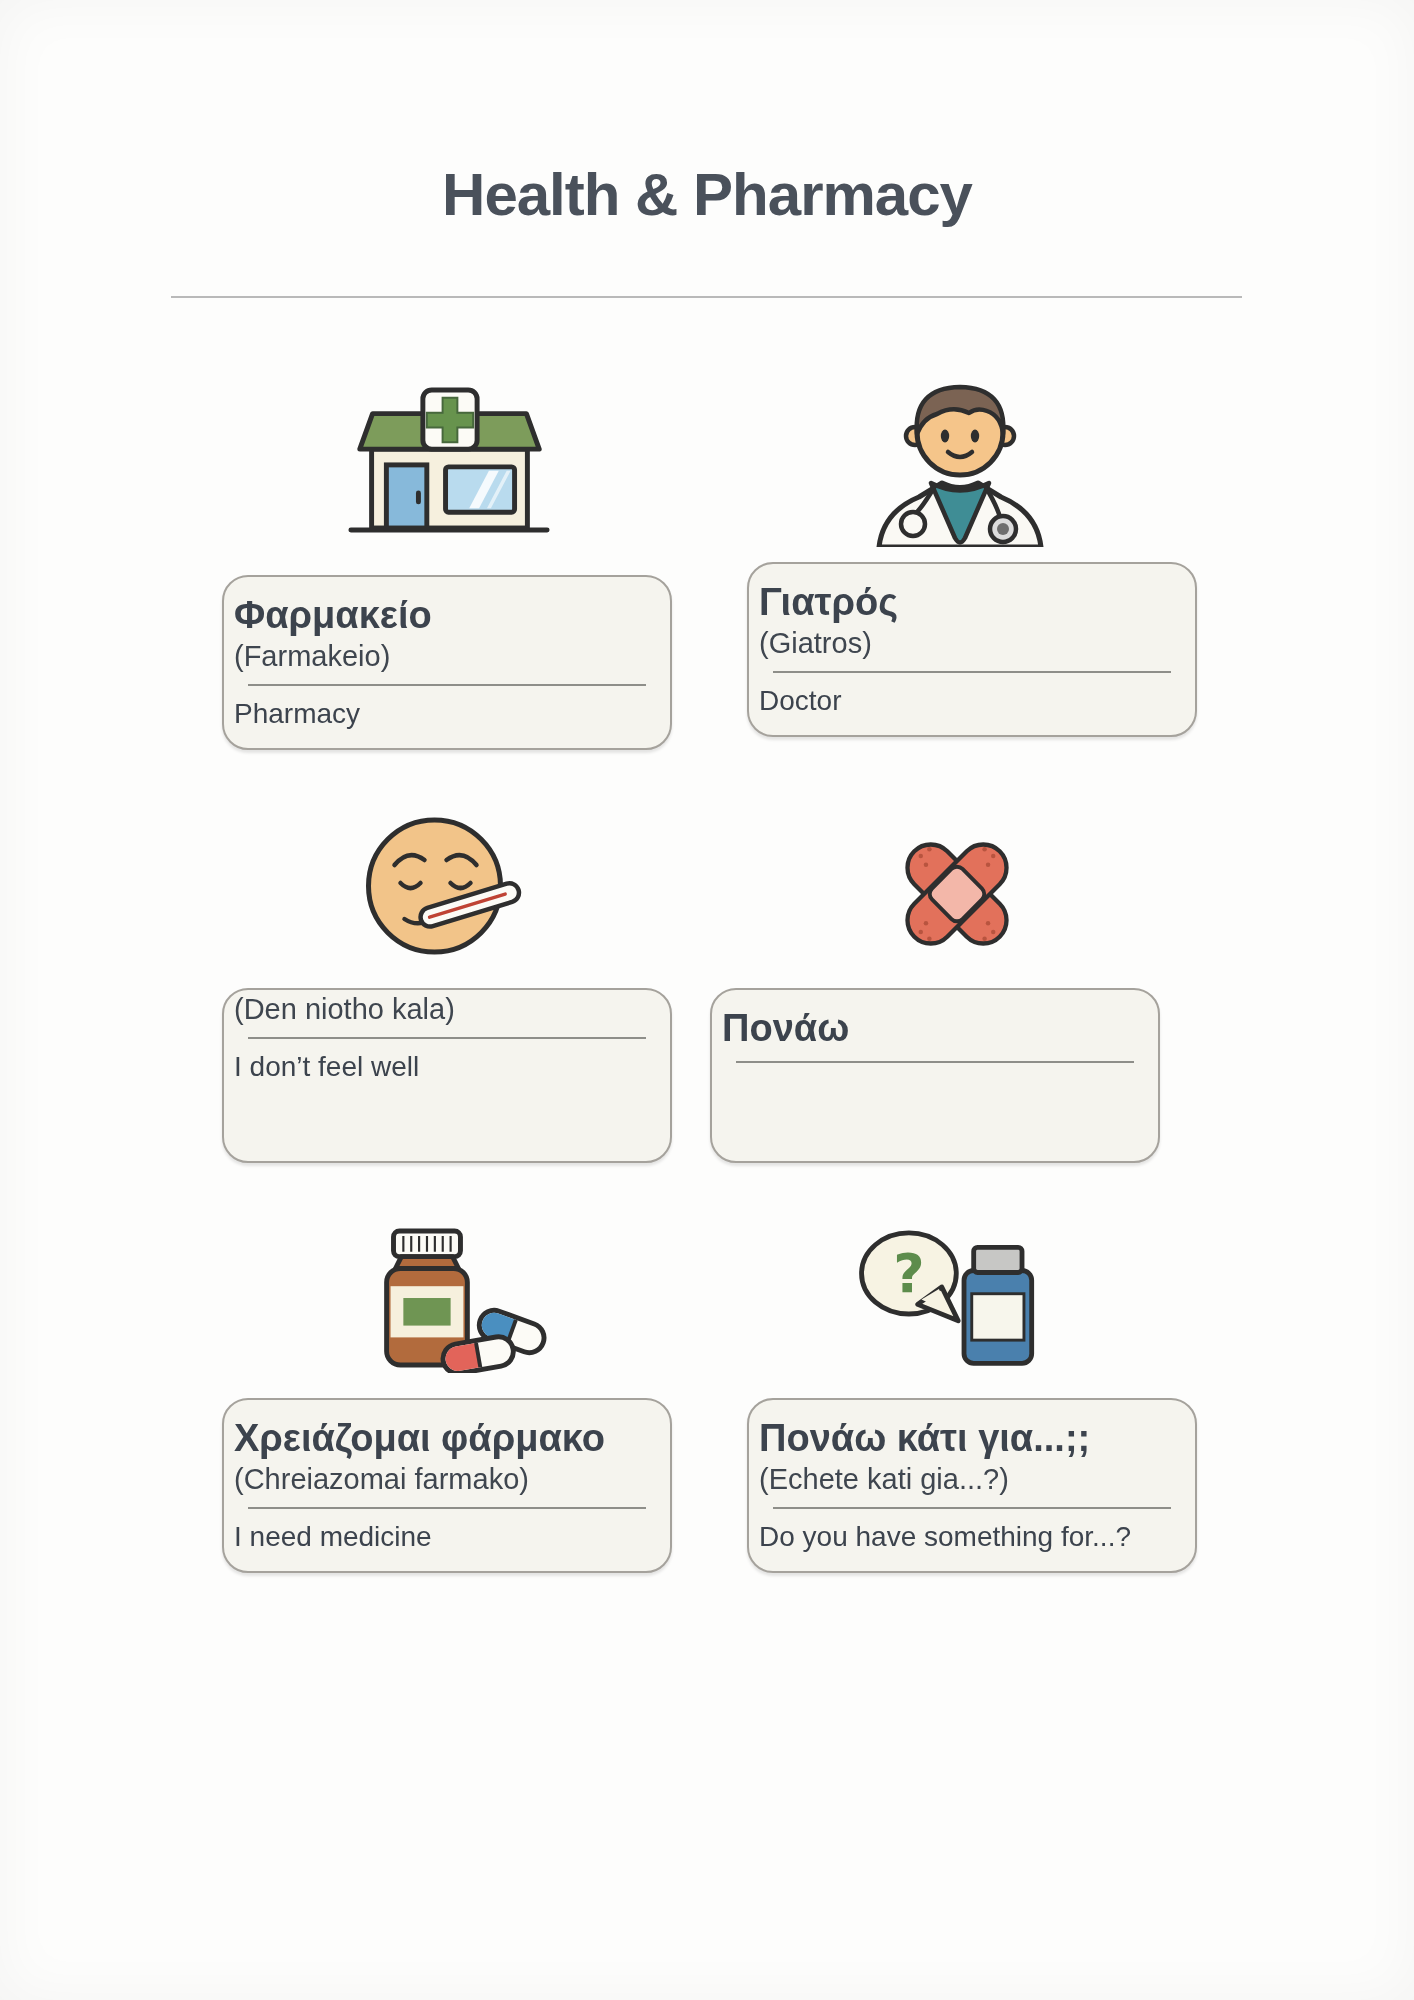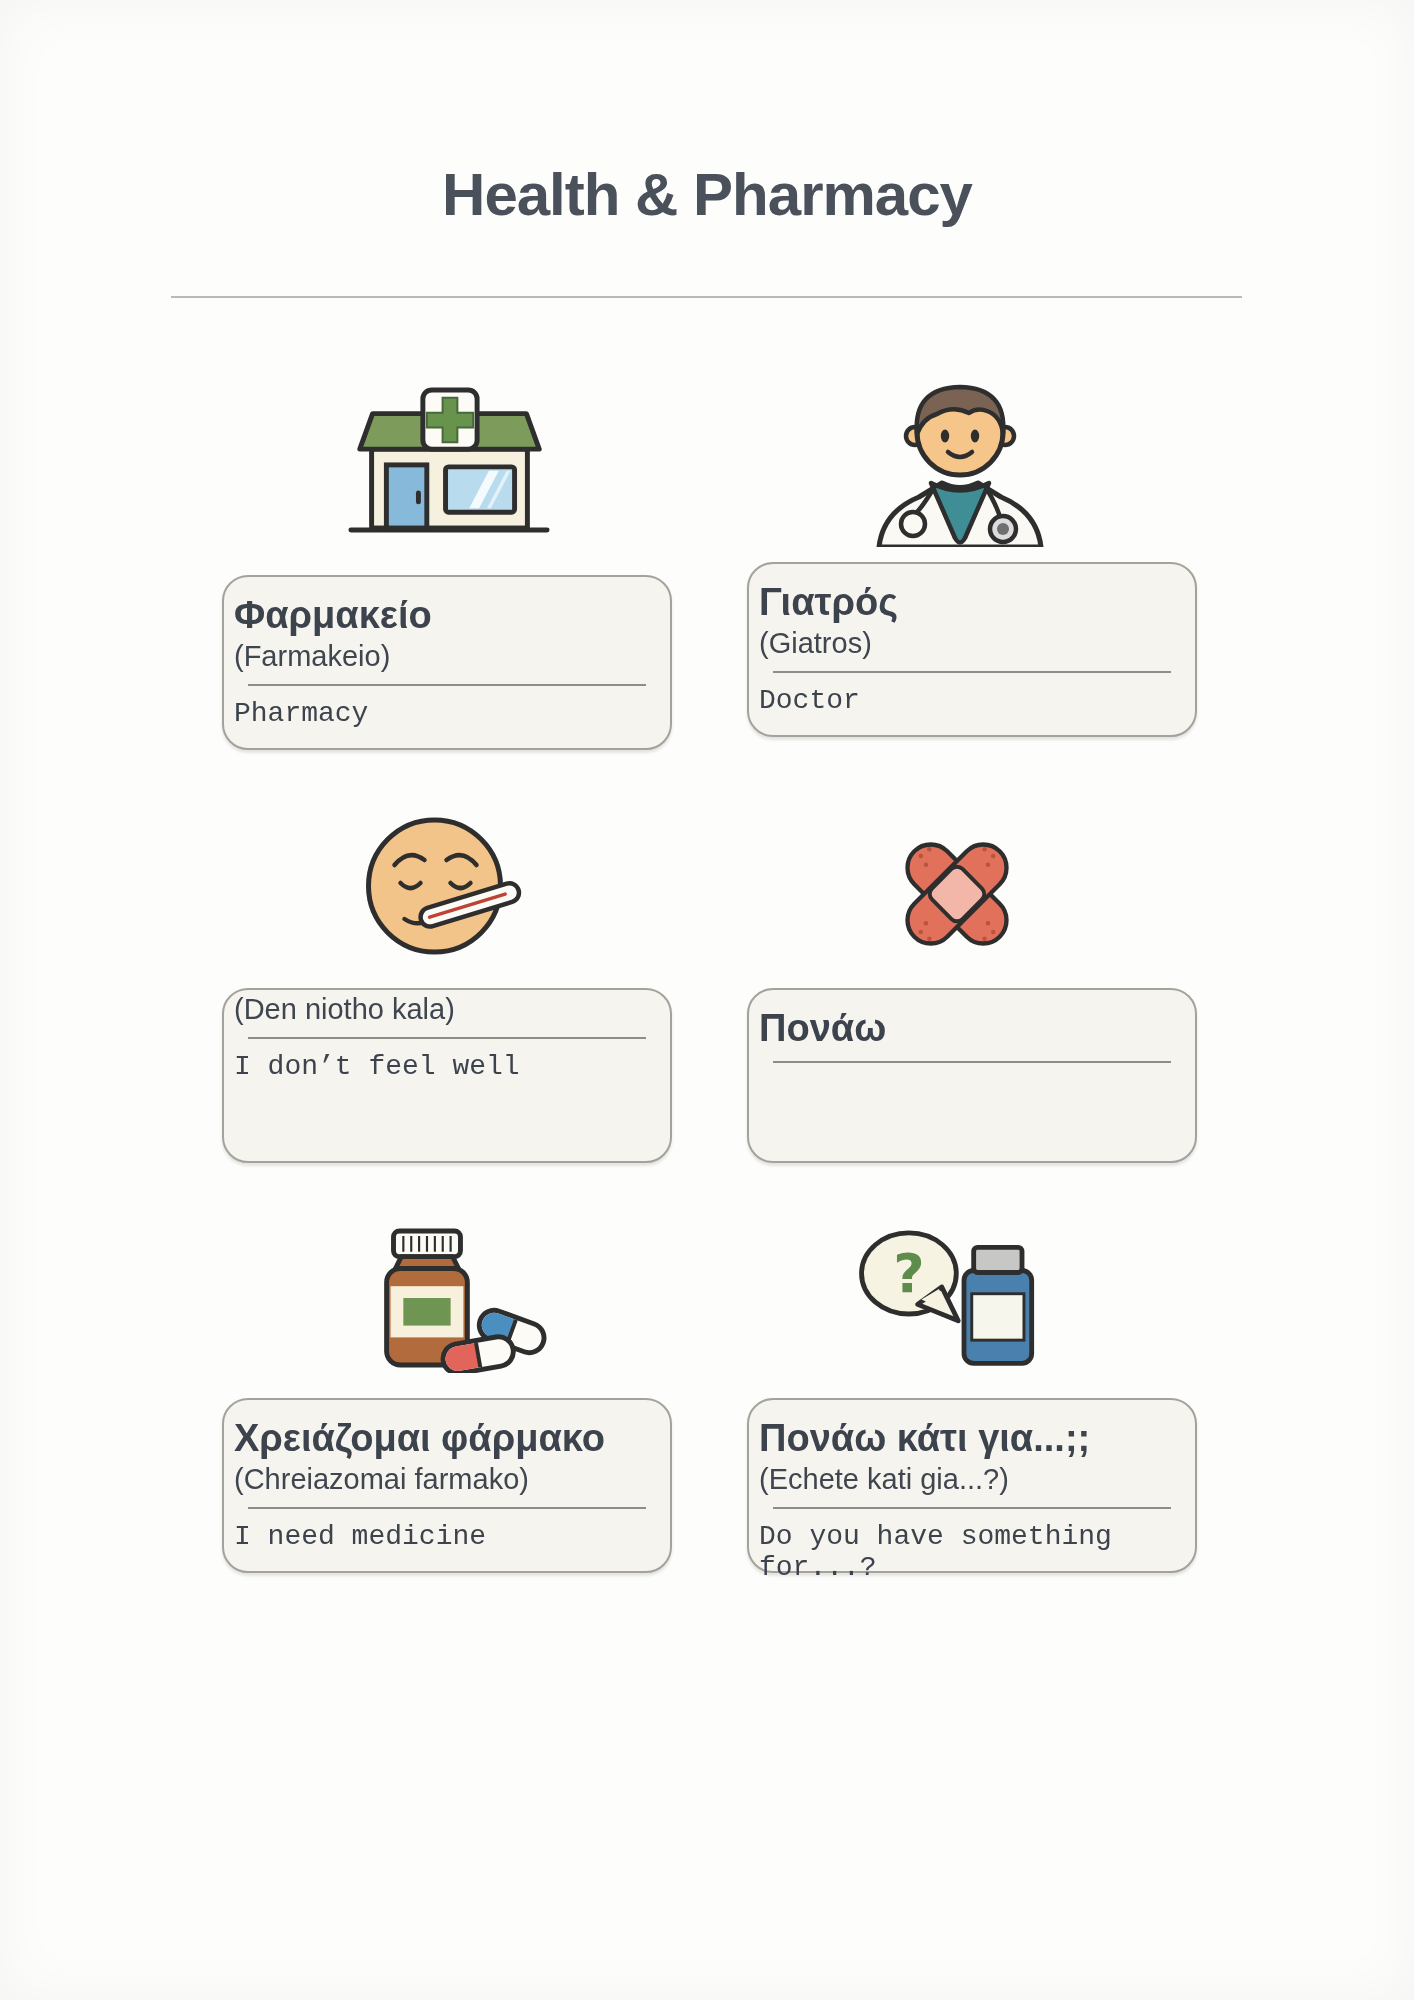--- a/index.html
+++ b/index.html
@@ -22,21 +22,21 @@
   .icon-box{position:absolute;}
   .icon-box svg{display:block;width:100%;height:100%;}
   .card{
     position:absolute;width:450px;height:175px;box-sizing:border-box;
     background:#f5f4ee;border:2px solid #a5a29c;border-radius:26px;
     text-align:left;box-shadow:0 3px 3px rgba(0,0,0,0.10);
   }
   .greek{margin:17px 10px 0;font-size:38px;font-weight:700;color:#3c434d;line-height:1.12;}
   .translit{margin:3px 10px 0;font-size:29px;color:#3f464f;}
   .card-divider{height:0;border-top:2px solid #8e8e89;margin:11px 24px 9px;}
-  .english{margin:12px 10px;font-size:28px;color:#3c434d;font-family:Liberation Mono, monospace;}
+  .english{margin:12px 10px;font-size:28px;color:#3c434d;}
 </style>
 </head>
 <body>
 
 <h1 class="page-title">Health &amp; Pharmacy</h1>
 <div class="title-divider"></div>
 
 <div class="icon-box" style="left:343px;top:380px;width:212px;height:156px">
   <svg viewBox="0 0 215 158">
     <line x1="8" y1="152" x2="207" y2="152" stroke="#2e2e2e" stroke-width="5" stroke-linecap="round"></line>
@@ -166,21 +166,21 @@
   <div class="card-divider"></div>
   <p class="english">Doctor</p>
 </article>
 
 <article class="card" style="left:222px;top:988px">
   <p class="translit">(Den niotho kala)</p>
   <div class="card-divider"></div>
   <p class="english">I don’t feel well</p>
 </article>
 
-<article class="card" style="left:747px;top:988px">
+<article class="card" style="left:710px;top:988px">
   <h2 class="greek">Πονάω</h2>
   <div class="card-divider"></div>
 </article>
 
 <article class="card" style="left:222px;top:1398px">
   <h2 class="greek">Χρειάζομαι φάρμακο</h2>
   <p class="translit">(Chreiazomai farmako)</p>
   <div class="card-divider"></div>
   <p class="english">I need medicine</p>
 </article>

